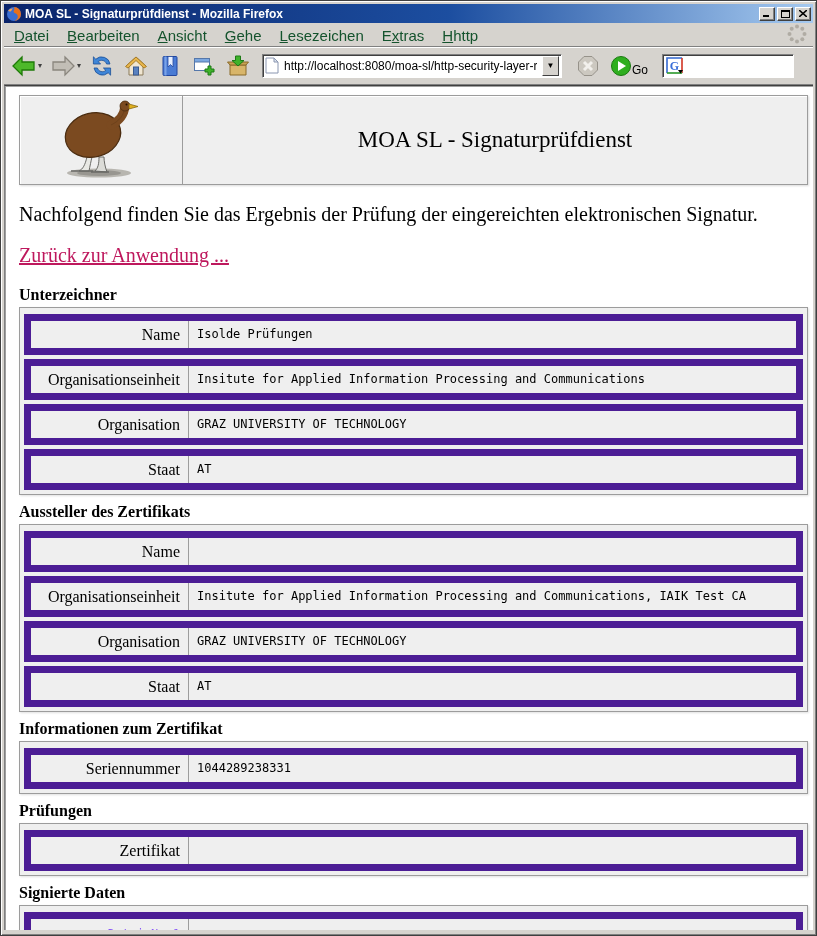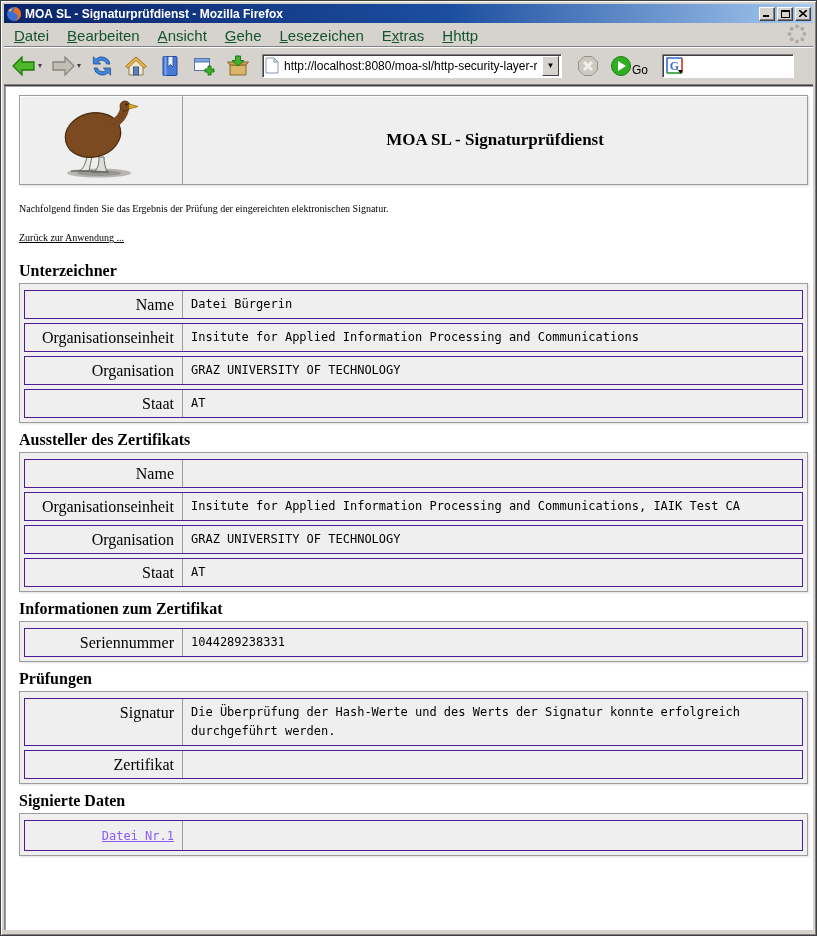--- a/index.html
+++ b/index.html
@@ -92,33 +92,33 @@
   .banner{
     display:flex;background:#efefef;height:90px;width:789px;margin-left:5px;
     border:1px solid #9c9c9c;box-shadow:1px 1px 0 #fff inset, 1px 1px 2px rgba(0,0,0,0.15);
   }
   .banner .bird{
     width:163px;flex:0 0 163px;display:flex;align-items:center;justify-content:center;
     border-right:1px solid #9c9c9c;
   }
   .banner .btitle{
     flex:1;display:flex;align-items:center;justify-content:center;
-    font-weight:bold;font-size:17px;text-align:right;
+    font-weight:normal;font-size:23px;text-align:right;
   }
   .doc{margin-left:5px;width:789px;}
-  .doc p{margin:18px 0;font-size:10px;}
-  a.plain{color:#000000;text-decoration:underline;}
+  .doc p{margin:18px 0;font-size:20px;}
+  a.plain{color:#be185d;text-decoration:underline;}
   .shead{font-weight:bold;font-size:16px;margin:8px 0 3px 0;}
   .first-head{margin-top:19px;}
   .dtable{
     background:#efefef;border:1px solid #9c9c9c;
     box-shadow:1px 1px 2px rgba(0,0,0,0.12);
     padding:6px 4px 4px 4px;margin-bottom:2px;
   }
-  .drow{display:flex;border:1px solid #4c1d95;margin-bottom:4px;background:#efefef;}
+  .drow{display:flex;border:7px solid #4c1d95;margin-bottom:4px;background:#efefef;}
   .drow:last-child{margin-bottom:0;}
   .dlabel{
     width:158px;flex:0 0 158px;text-align:right;
     padding:3px 8px;border-right:1px solid #9c9c9c;
     font-family:"Liberation Serif",serif;font-size:16px;line-height:21px;
   }
   .dvalue{
     flex:1;padding:4px 8px;
     font-family:"DejaVu Sans Mono","Liberation Mono",monospace;
     font-size:12px;line-height:19px;
@@ -288,21 +288,21 @@
 
     <div class="doc">
       <p>Nachfolgend finden Sie das Ergebnis der Prüfung der eingereichten elektronischen Signatur.</p>
 
       <p><a class="plain" href="#">Zurück zur Anwendung ...</a></p>
 
       <div class="shead first-head">Unterzeichner</div>
       <div class="dtable">
         <div class="drow">
           <div class="dlabel">Name</div>
-          <div class="dvalue">Datei Bürgerin</div>
+          <div class="dvalue">Isolde Prüfungen</div>
         </div>
         <div class="drow">
           <div class="dlabel">Organisationseinheit</div>
           <div class="dvalue">Insitute for Applied Information Processing and Communications</div>
         </div>
         <div class="drow">
           <div class="dlabel">Organisation</div>
           <div class="dvalue">GRAZ UNIVERSITY OF TECHNOLOGY</div>
         </div>
         <div class="drow">
@@ -334,24 +334,20 @@
       <div class="dtable">
         <div class="drow">
           <div class="dlabel">Seriennummer</div>
           <div class="dvalue">1044289238331</div>
         </div>
       </div>
 
       <div class="shead">Prüfungen</div>
       <div class="dtable">
         <div class="drow">
-          <div class="dlabel">Signatur</div>
-          <div class="dvalue">Die Überprüfung der Hash-Werte und des Werts der Signatur konnte erfolgreich durchgeführt werden.</div>
-        </div>
-        <div class="drow">
           <div class="dlabel">Zertifikat</div>
         </div>
       </div>
 
       <div class="shead">Signierte Daten</div>
       <div class="dtable">
         <div class="drow">
           <div class="dlabel"><a href="#">Datei Nr.1</a></div>
         </div>
       </div>

